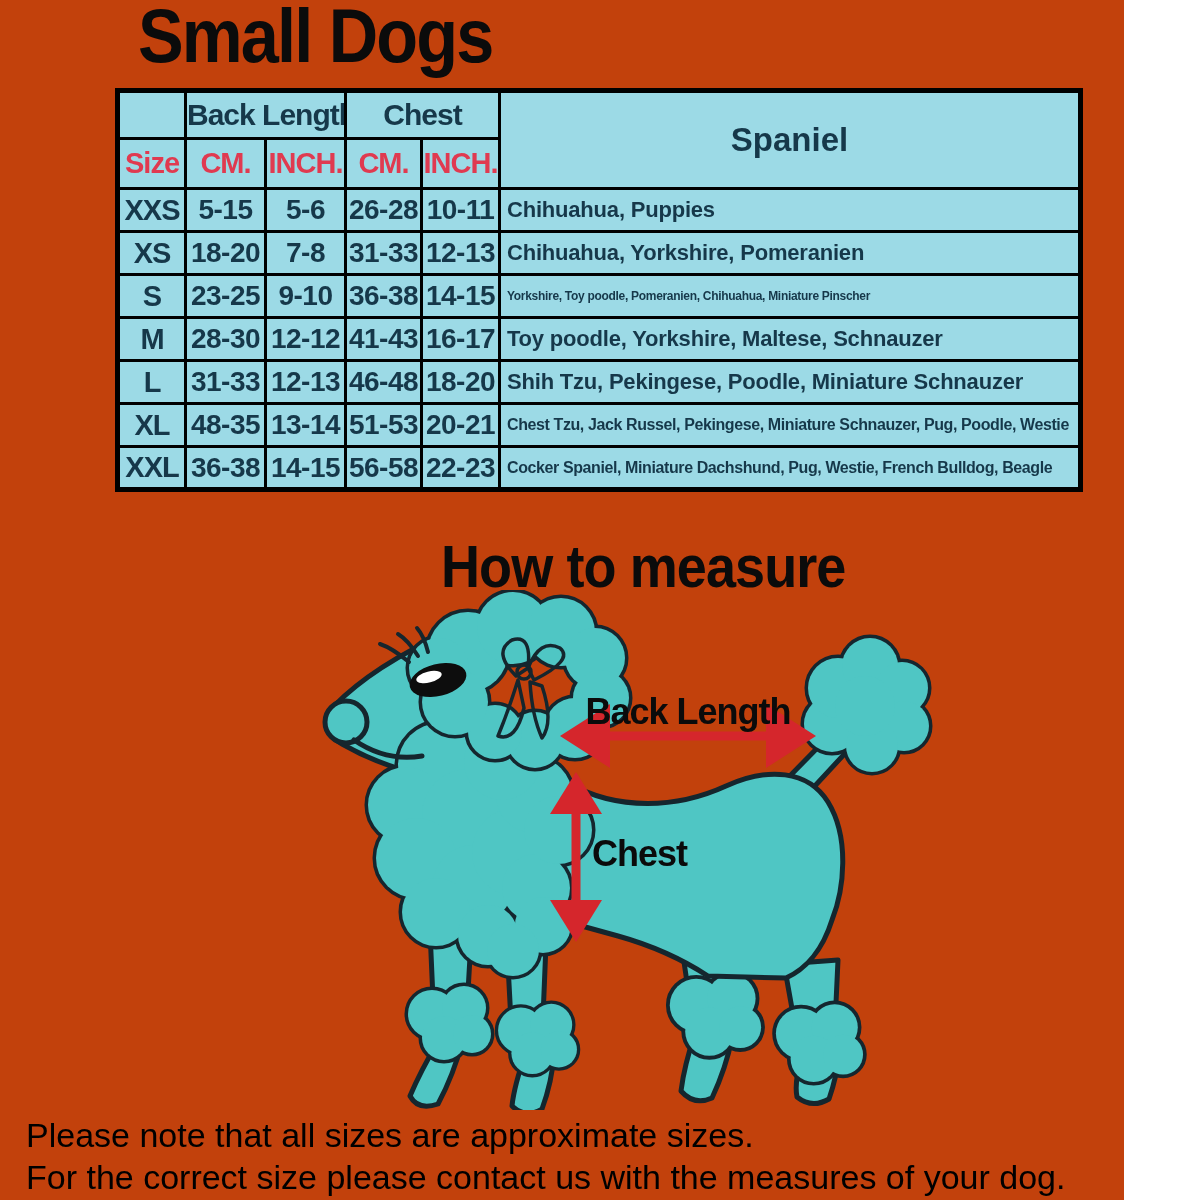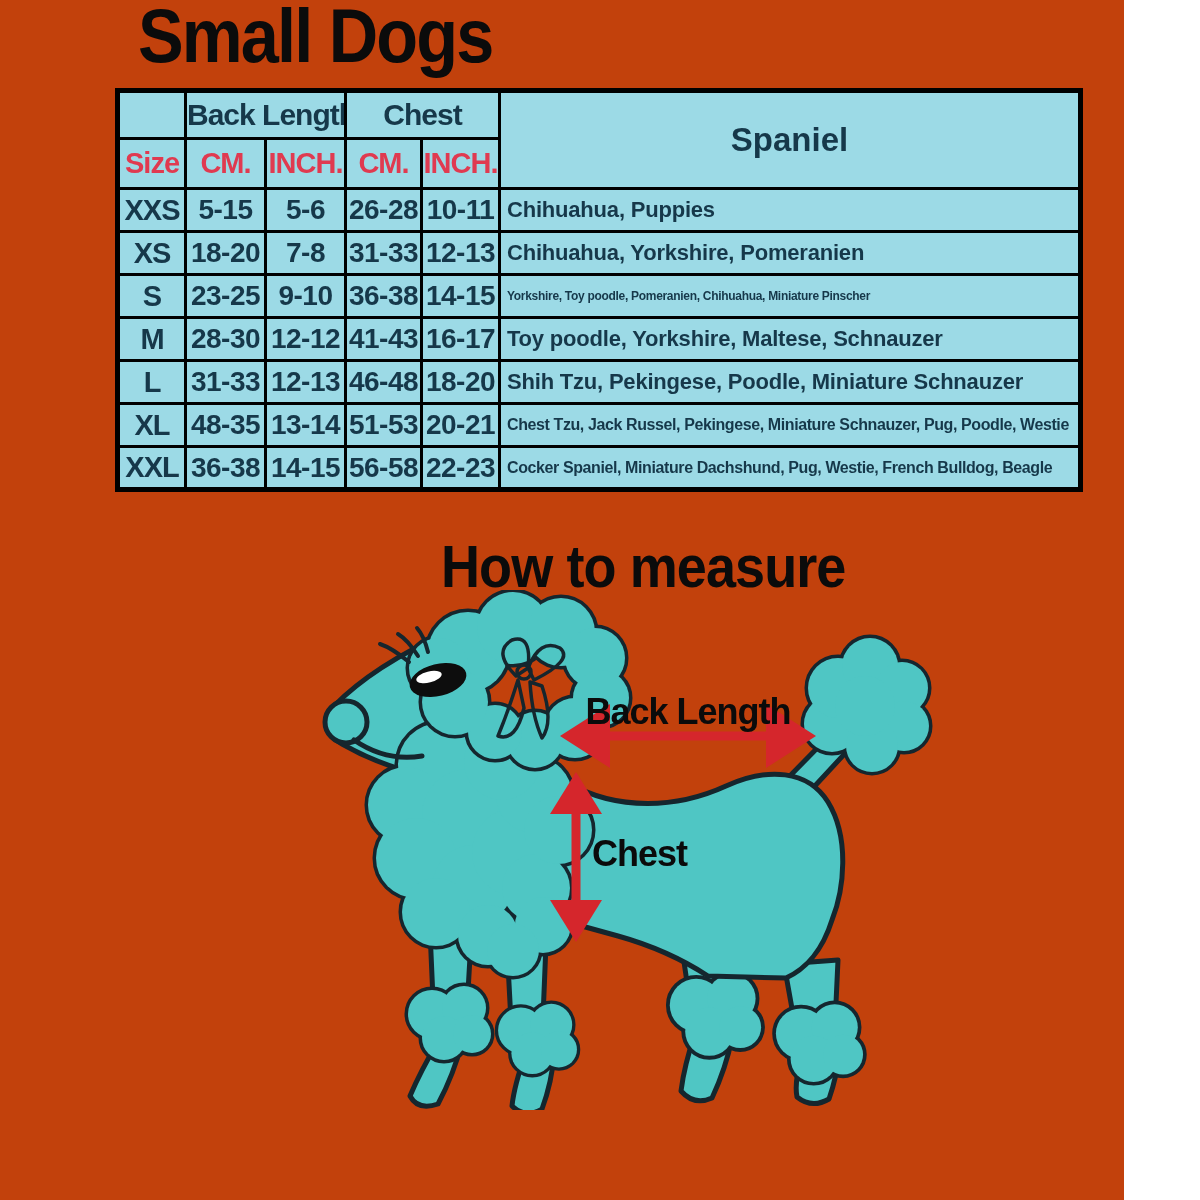--- a/index.html
+++ b/index.html
@@ -283,15 +283,17 @@
 
     <g>
       <line class="arrow-line" x1="288" y1="220" x2="288" y2="314"></line>
       <polygon class="arrow" points="288,182 262,224 314,224"></polygon>
       <polygon class="arrow" points="288,352 262,310 314,310"></polygon>
     </g>
     <text class="diagram-label" x="304" y="276" text-anchor="start">Chest</text>
   </svg>
 
   <div class="footer">
+    <div>Please note that all sizes are approximate sizes.</div>
+    <div>For the correct size please contact us with the measures of your dog.</div>
   </div>
 
 </div>
 
 </body></html>

